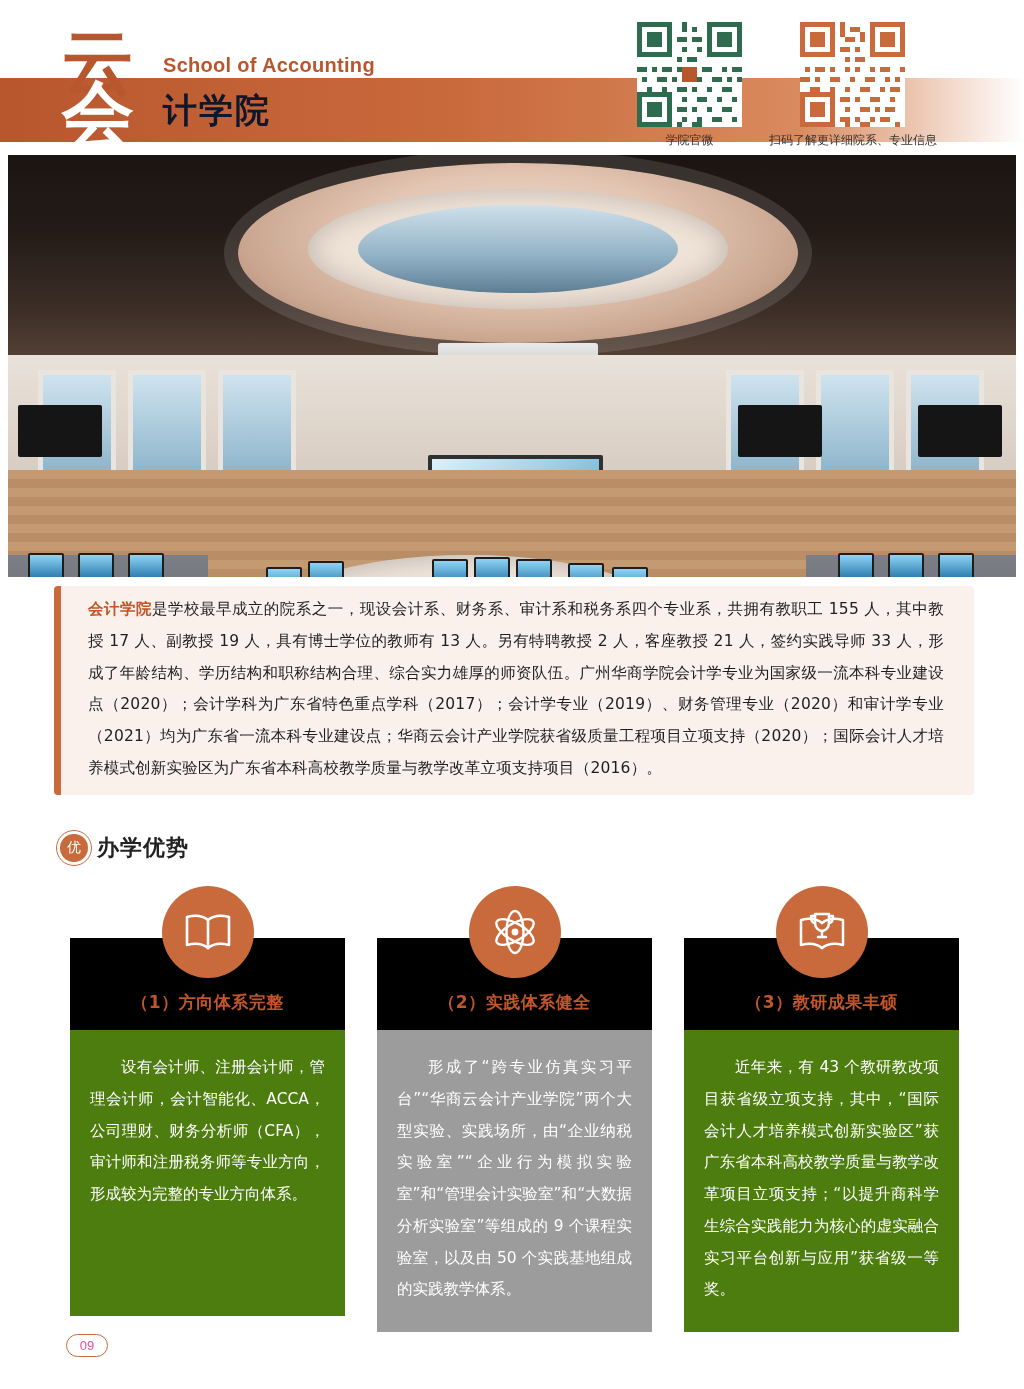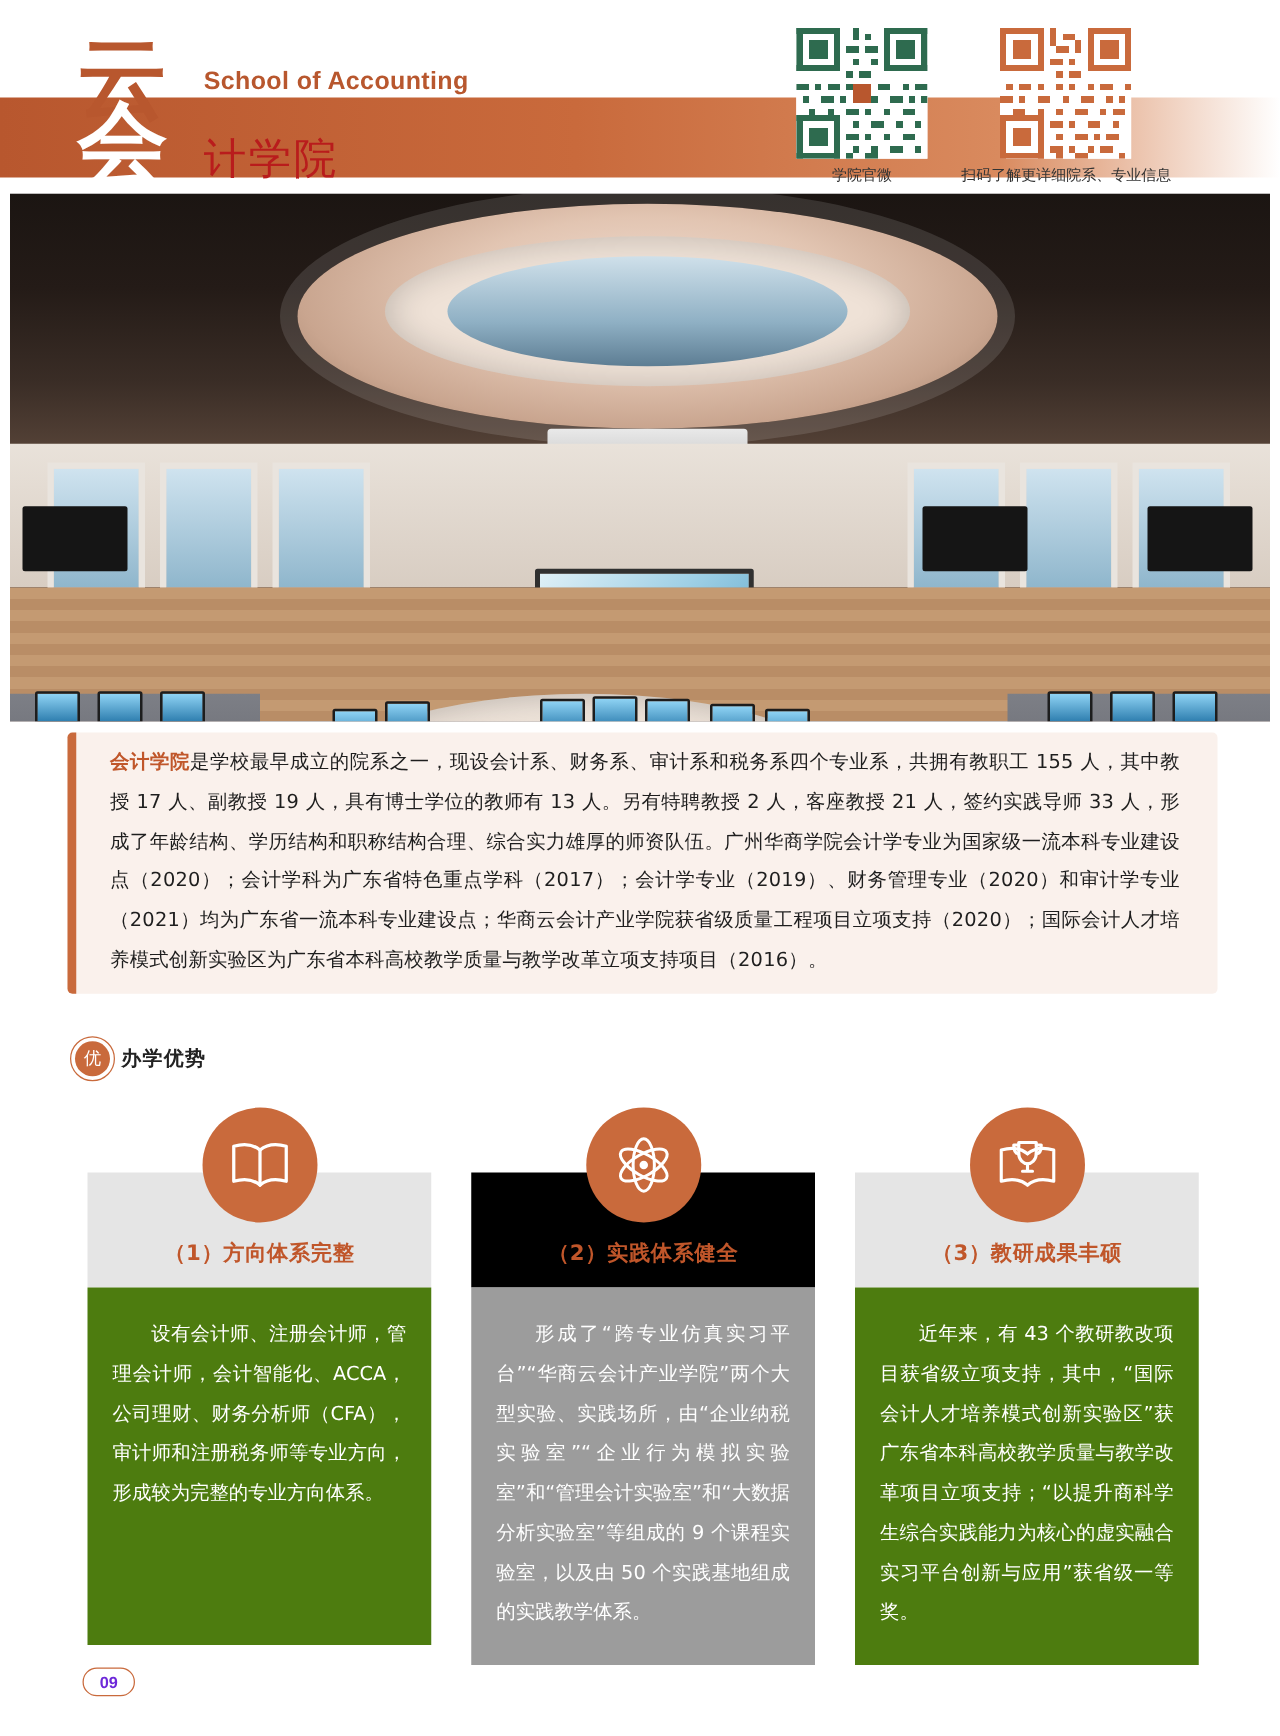--- a/index.html
+++ b/index.html
@@ -41,22 +41,22 @@
     font-size: 72px; font-weight: 700; line-height: 1;
     color: #ffffff;
   }
   .title-en {
     position: absolute; left: 163px; top: 54px;
     font-size: 20px; font-weight: 700; color: #b8572e;
     letter-spacing: .3px;
     font-family: "Liberation Sans", sans-serif;
   }
   .title-cn {
-    position: absolute; left: 163px; top: 104px;
-    font-size: 34px; font-weight: 400; color: #b91c1c;
+    position: absolute; left: 163px; top: 88px;
+    font-size: 34px; font-weight: 700; color: #0f172a;
     letter-spacing: 2px;
     font-family: "DejaVu Sans", sans-serif;
   }
 
   
   .qr-wrap { position: absolute; top: 22px; }
   .qr-1 { left: 637px; }
   .qr-2 { left: 800px; }
   .qr {
     width: 105px; height: 105px;
@@ -196,42 +196,42 @@
     display: flex; align-items: center; justify-content: center;
     font-size: 14px; font-family: "DejaVu Sans", sans-serif;
   }
   .sec-badge::after {
     content:""; position:absolute;
     width: 34px; height: 34px; border-radius: 50%;
     border: 1.5px solid #c96a3c;
   }
   .sec-text {
     font-family: "DejaVu Sans", sans-serif;
-    font-size: 16px; font-weight: 700; color: #222;
+    font-size: 22px; font-weight: 700; color: #222;
     letter-spacing: 1px;
   }
 
   
   .cards {
     position: absolute; left: 70px; top: 938px;
     width: 890px;
     display: flex; gap: 32px;
   }
   .card { width: 275px; position: relative; }
   .card-icon {
     position: absolute; left: 50%; top: -52px;
     transform: translateX(-50%);
     width: 92px; height: 92px; border-radius: 50%;
     background: #c96a3c;
     display: flex; align-items: center; justify-content: center;
     z-index: 3;
   }
   .card-head {
     height: 92px;
-    background: #e5e5e5;
+    background: #000000;
     display: flex; align-items: flex-end; justify-content: center;
     padding-bottom: 16px;
   }
   .card-head.alt { background: #000000; }
   .card-head-text {
     font-family: "DejaVu Sans", sans-serif;
     font-size: 17px; font-weight: 700; color: #c0562a;
     letter-spacing: .5px;
   }
   .card-body {
@@ -246,23 +246,23 @@
   }
   .card-body.grey { background: #9c9c9c; }
   .card-body p { text-indent: 2em; }
 
   
   .pagenum {
     position: absolute; left: 66px; top: 1334px;
     width: 42px; height: 23px;
     border: 1.5px solid #c96a3c;
     border-radius: 12px;
-    color: #6d28d9;
+    color: #ec4899;
     display: flex; align-items: center; justify-content: center;
-    font-size: 13px; font-weight: 700;
+    font-size: 13px; font-weight: 400;
     font-family: "Liberation Sans", sans-serif;
   }
 
   svg { display: block; }
 </style>
 </head>
 <body>
 
 <div class="page">
 

